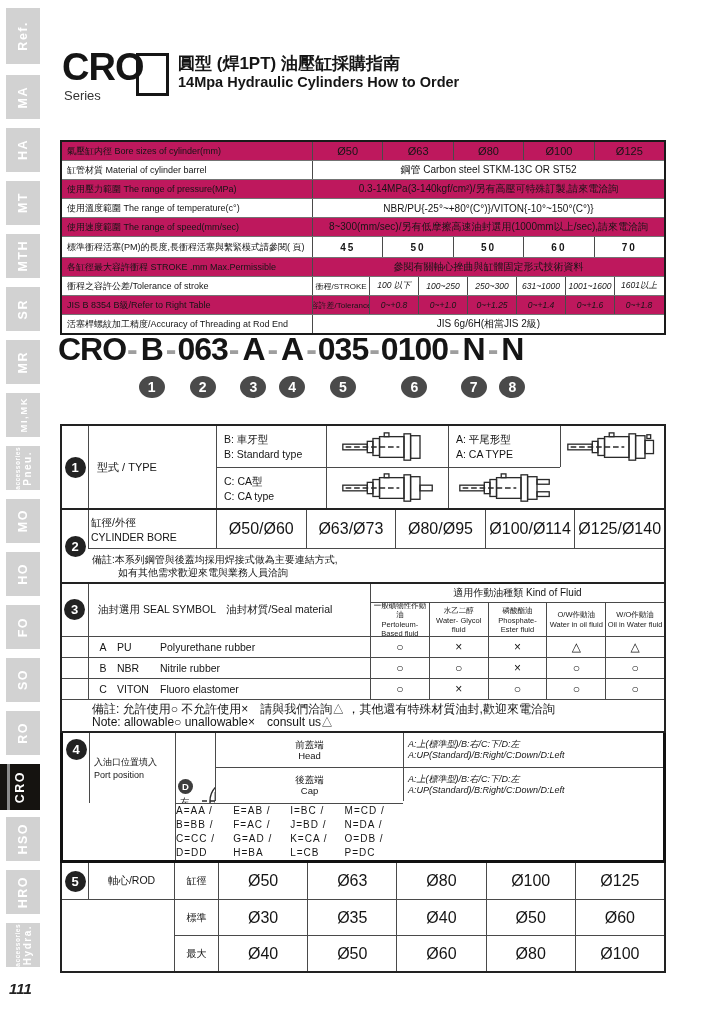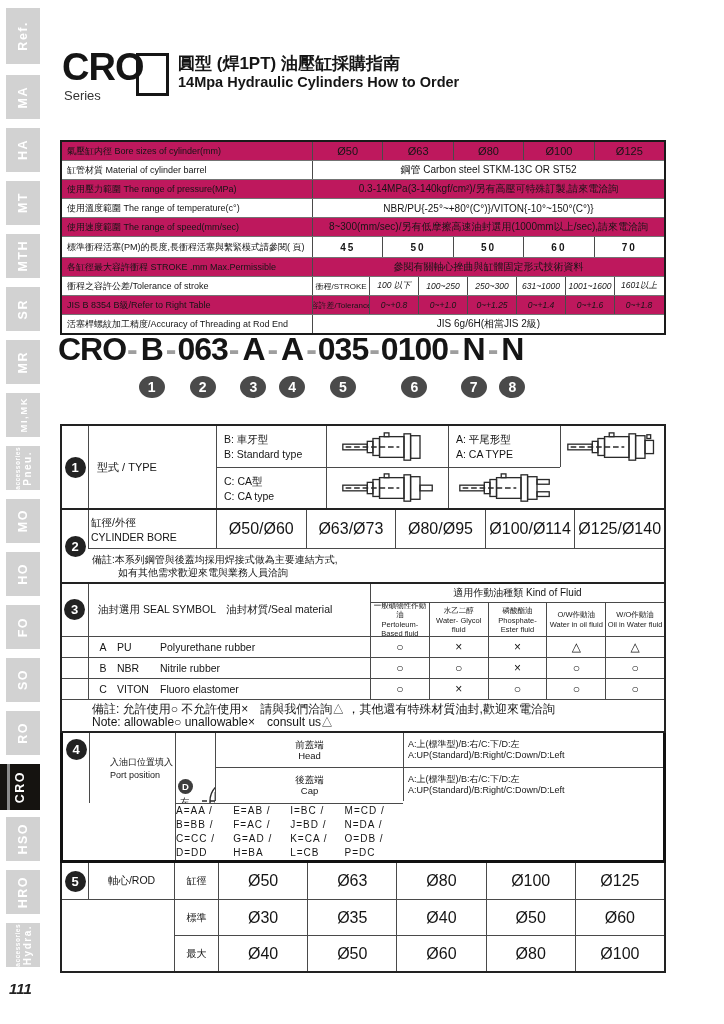--- a/index.html
+++ b/index.html
@@ -77,23 +77,23 @@
   .sealrow{grid-column:1/3;display:flex;align-items:center;}
   .sealrow .numpad{width:26px;height:100%;border-right:1px solid #4a4a4a;flex:none;}
   .sealrow .c1{width:28px;text-align:center;font-size:10.5px;flex:none;}
   .sealrow .c2{width:43px;font-size:10.5px;flex:none;}
   .sealrow .c3{font-size:10.5px;}
   .mark{font-size:12px;}
   .s3note{grid-column:1/8;flex-direction:column;align-items:flex-start;justify-content:center;line-height:13px;padding-left:30px;font-size:12px;}
 
   .box4{display:grid;grid-template-columns:26px 86px 40px 188px 1fr;grid-template-rows:34px 34px 1fr;border:3px solid #111;height:130px;}
   .s4num{grid-row:1/4;align-items:flex-start;justify-content:center;padding-top:6px;}
-  .s4lbl{grid-row:1/4;flex-direction:column;align-items:flex-start;justify-content:center;padding-left:20px;gap:1px;}
+  .s4lbl{grid-row:1/4;flex-direction:column;align-items:flex-start;justify-content:center;padding-left:4px;gap:1px;}
   .hc{flex-direction:column;justify-content:center;font-size:9.5px;line-height:11px;text-align:center;}
-  .hv{flex-direction:column;align-items:flex-start;justify-content:center;font-size:9px;line-height:11px;padding-left:4px;}
+  .hv{flex-direction:column;align-items:flex-start;justify-content:center;font-size:9px;line-height:11px;padding-left:4px;font-style:italic;}
   .combos{grid-column:3/5;justify-content:center;font-size:10px;line-height:14px;letter-spacing:1px;}
   .s4diag{grid-row:1/4;position:relative;}
   .pbadge{position:absolute;width:15px;height:15px;border-radius:50%;background:#3d3d3d;color:#fff;font-size:9.5px;font-weight:bold;display:flex;align-items:center;justify-content:center;}
   .plab{position:absolute;font-size:9.5px;white-space:nowrap;}
   svg.lineart{stroke:#2a2a2a;fill:none;stroke-width:1.4;}
 
   .box5{display:grid;grid-template-columns:26px 86px 44px repeat(5,1fr);grid-template-rows:36px 36px 36px;}
   .rodlbl{font-size:10.5px;}
   .rodsub{font-size:10px;}
   .rodval{font-size:16px;}

